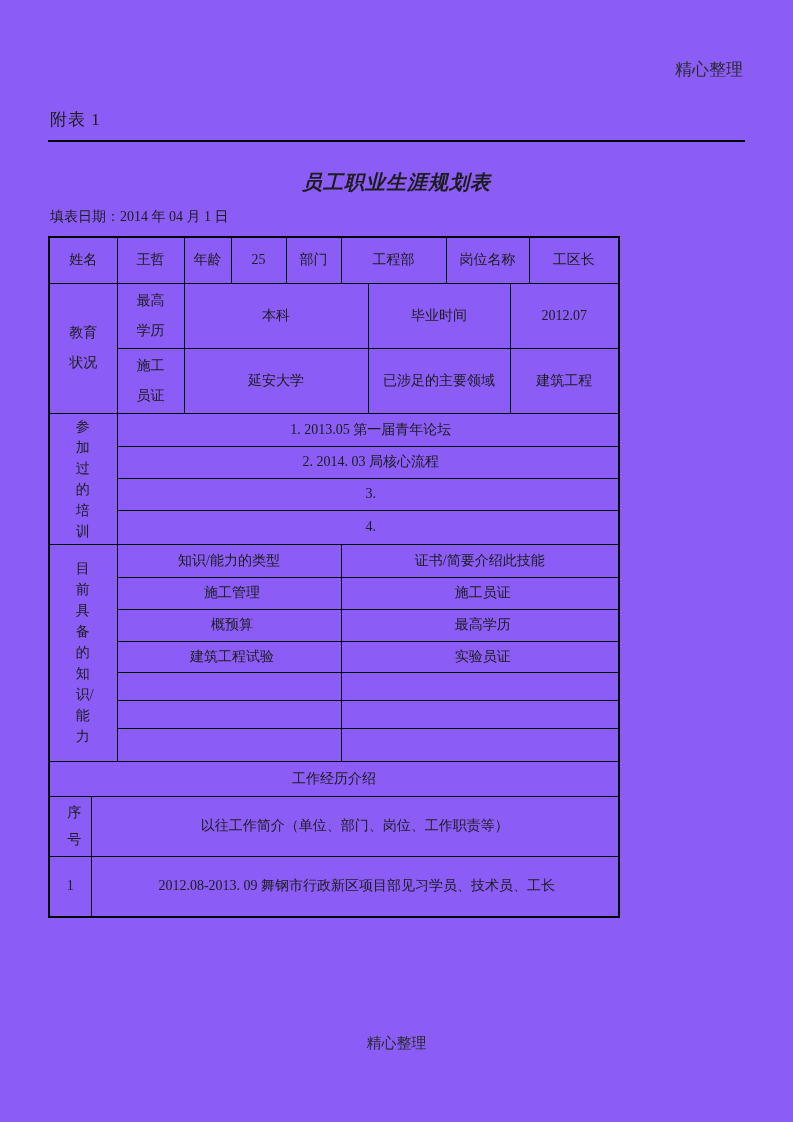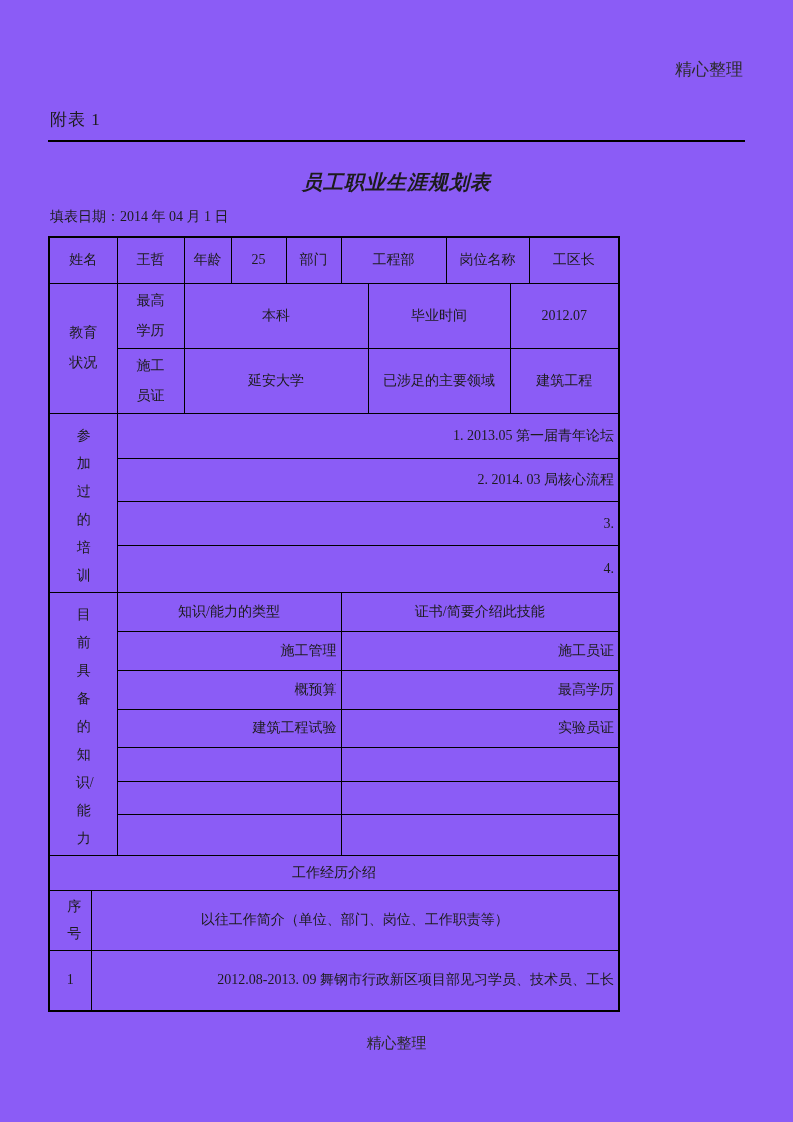--- a/index.html
+++ b/index.html
@@ -67,39 +67,38 @@
   }
   table.form td {
     border: 1px solid #000000;
     font-size: 14px;
     text-align: center;
     vertical-align: middle;
     padding: 2px 4px;
     overflow: hidden;
   }
   table.form td.al {
-    text-align: right;
+    text-align: center;
     padding-left: 10px;
   }
   .wrap2 {
     display: inline-block;
     width: 30px;
     word-break: break-all;
     line-height: 30px;
     text-align: center;
     vertical-align: middle;
   }
   .vert {
     display: inline-block;
     width: 15px;
     word-break: break-all;
-    line-height: 28px;
-    text-align: right;
-    vertical-align: middle;
-    margin-top: 6px;
+    line-height: 21px;
+    text-align: left;
+    vertical-align: middle;
   }
   .vert2 {
     display: inline-block;
     width: 15px;
     word-break: break-all;
     line-height: 27px;
     text-align: center;
     vertical-align: middle;
     margin-left: 8px;
   }

